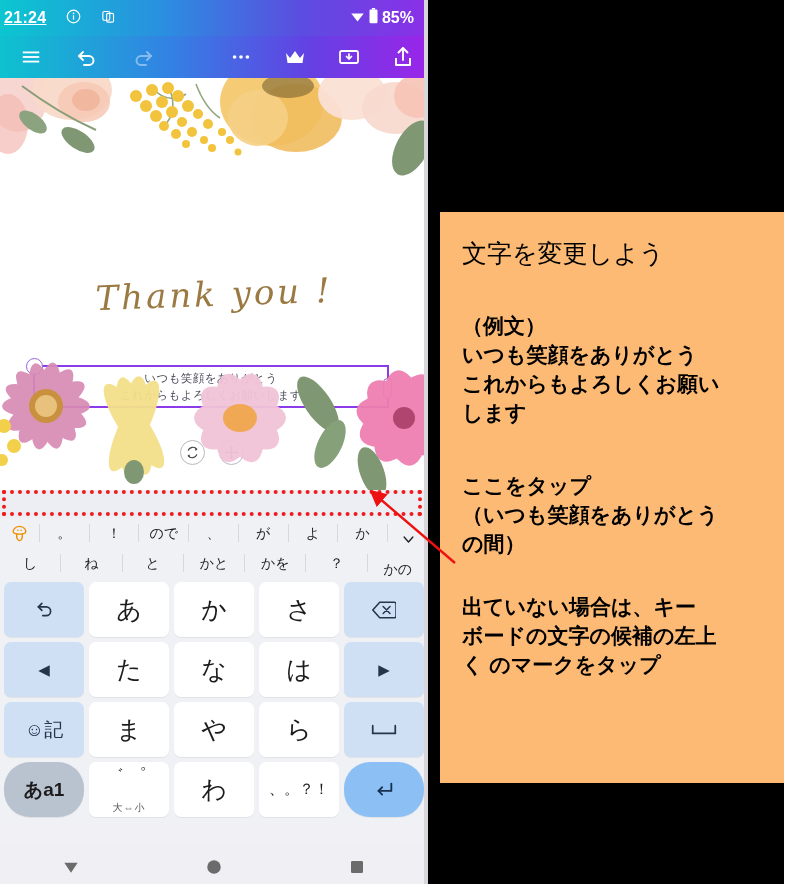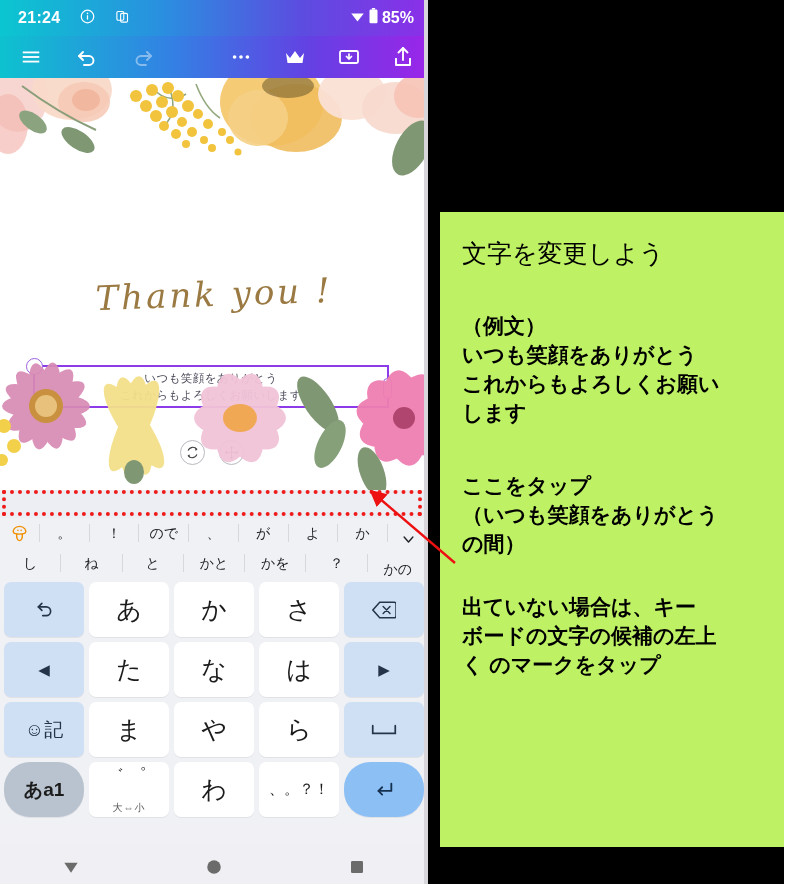--- a/index.html
+++ b/index.html
@@ -20,21 +20,21 @@
     position: absolute; left: 0; top: 0; width: 428px; height: 891px;
     background: #f1f0f5; overflow: hidden;
   }
 
   
   .statusbar {
     position: relative; height: 36px;
     background: linear-gradient(90deg, #0bc6d0 0%, #2a8fe0 38%, #5b4de0 70%, #8b2fe8 100%);
     display: flex; align-items: center; color: #ffffff;
   }
-  .sb-left { display: flex; align-items: center; gap: 20px; margin-left: 18px; }
+  .sb-left { display: flex; align-items: center; gap: 20px; margin-left: 4px; text-decoration: underline; }
   .sb-time { font-size: 16px; font-weight: bold; letter-spacing: .3px; }
   .sb-right { position: absolute; right: 14px; display: flex; align-items: center; gap: 3px; }
   .sb-batt-text { font-size: 16px; font-weight: bold; }
   .ic { display: inline-block; }
 
   
   .toolbar {
     position: relative; height: 42px;
     background: linear-gradient(90deg, #0dc2cf 0%, #3381e4 40%, #6341e3 72%, #9b25e9 100%);
     display: flex; align-items: center; color: #ffffff;
@@ -124,22 +124,22 @@
 
   
   .navbar {
     position: absolute; left: 0; bottom: 0; width: 428px; height: 48px;
     background: #f0f0f4; display: flex; align-items: center;
   }
   .nav-btn { flex: 1; display: flex; align-items: center; justify-content: center; cursor: pointer; }
 
   
   .panel {
-    position: absolute; left: 440px; top: 212px; width: 360px; height: 635px;
-    background: #bef264; padding: 26px 4px 0 22px;
+    position: absolute; left: 440px; top: 212px; width: 360px; height: 571px;
+    background: #fdba74; padding: 26px 4px 0 22px;
   }
   .panel-title { font-size: 25px; color: #000000; line-height: 1.2; }
   .panel-block { font-size: 21px; color: #000000; line-height: 1.38; font-weight: bold; }
   .sp-lg { height: 44px; }
   .sp-md { height: 34px; }
 
   
   .arrow-svg { position: absolute; left: 0; top: 0; width: 800px; height: 891px; pointer-events: none; }
 
   .white-mask-right { position: absolute; left: 784px; top: 0; width: 16px; height: 891px; background: #ffffff; }

